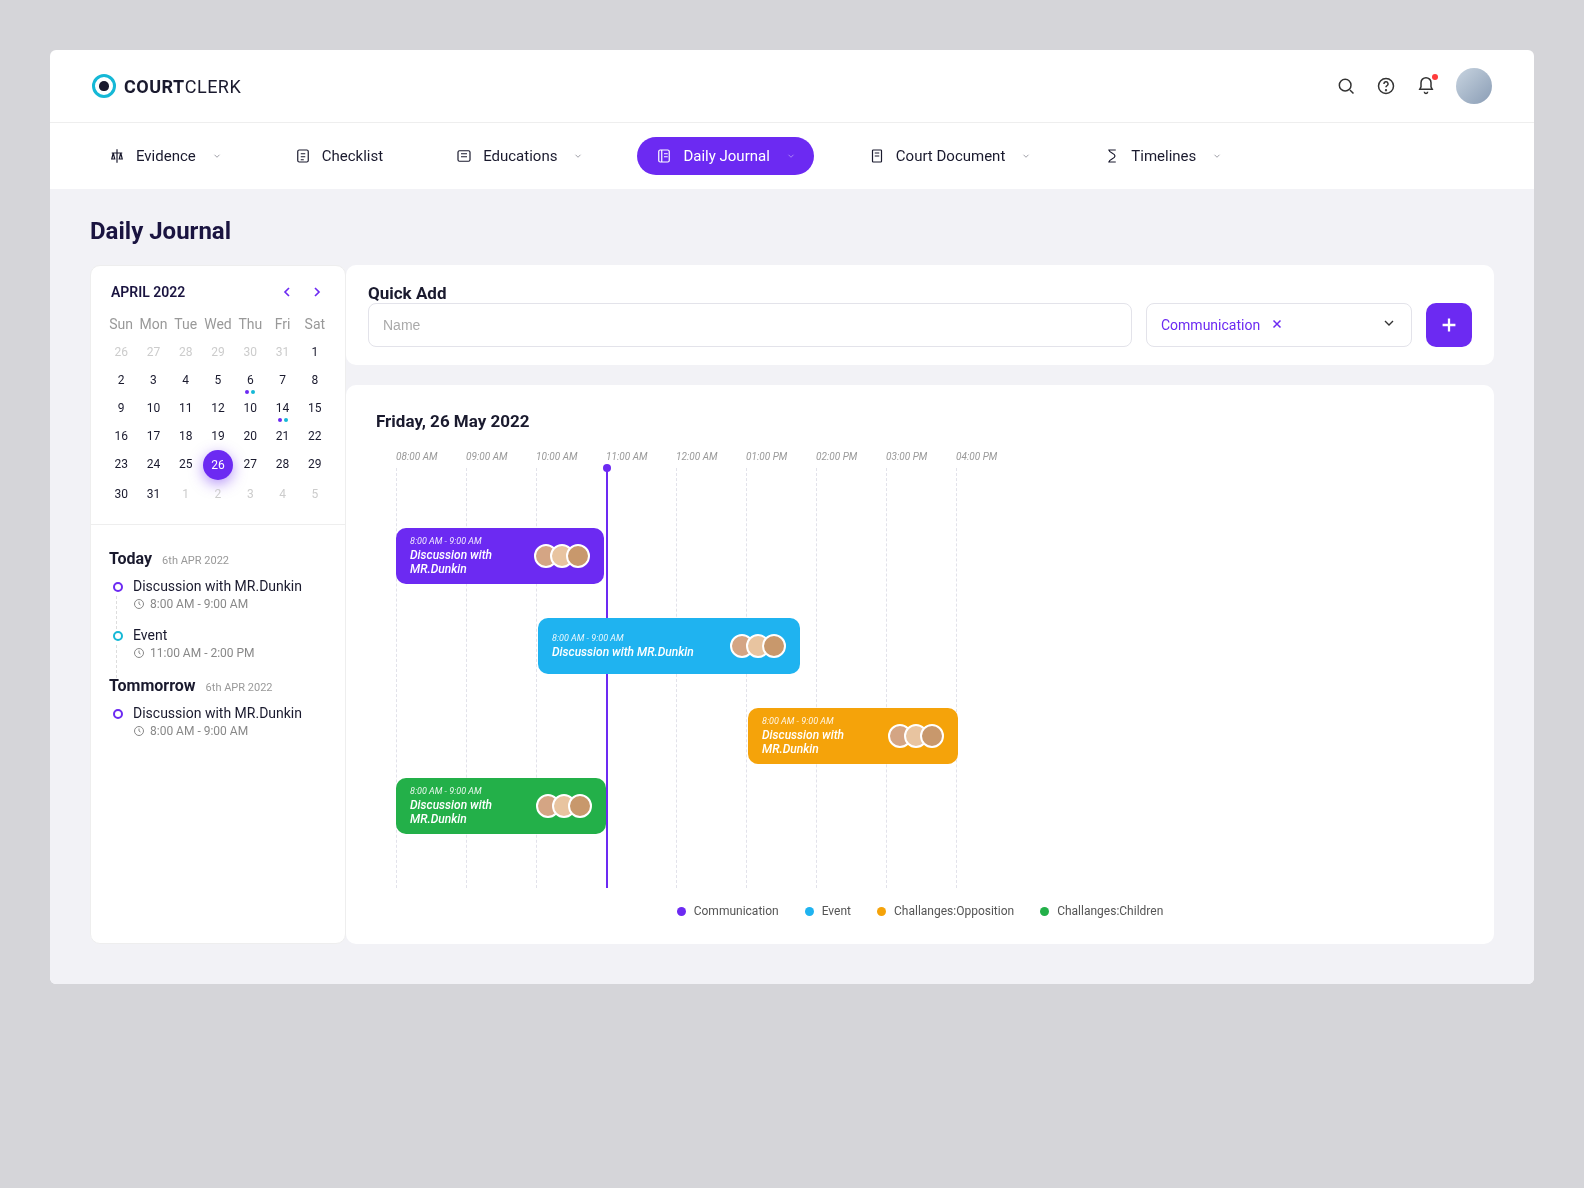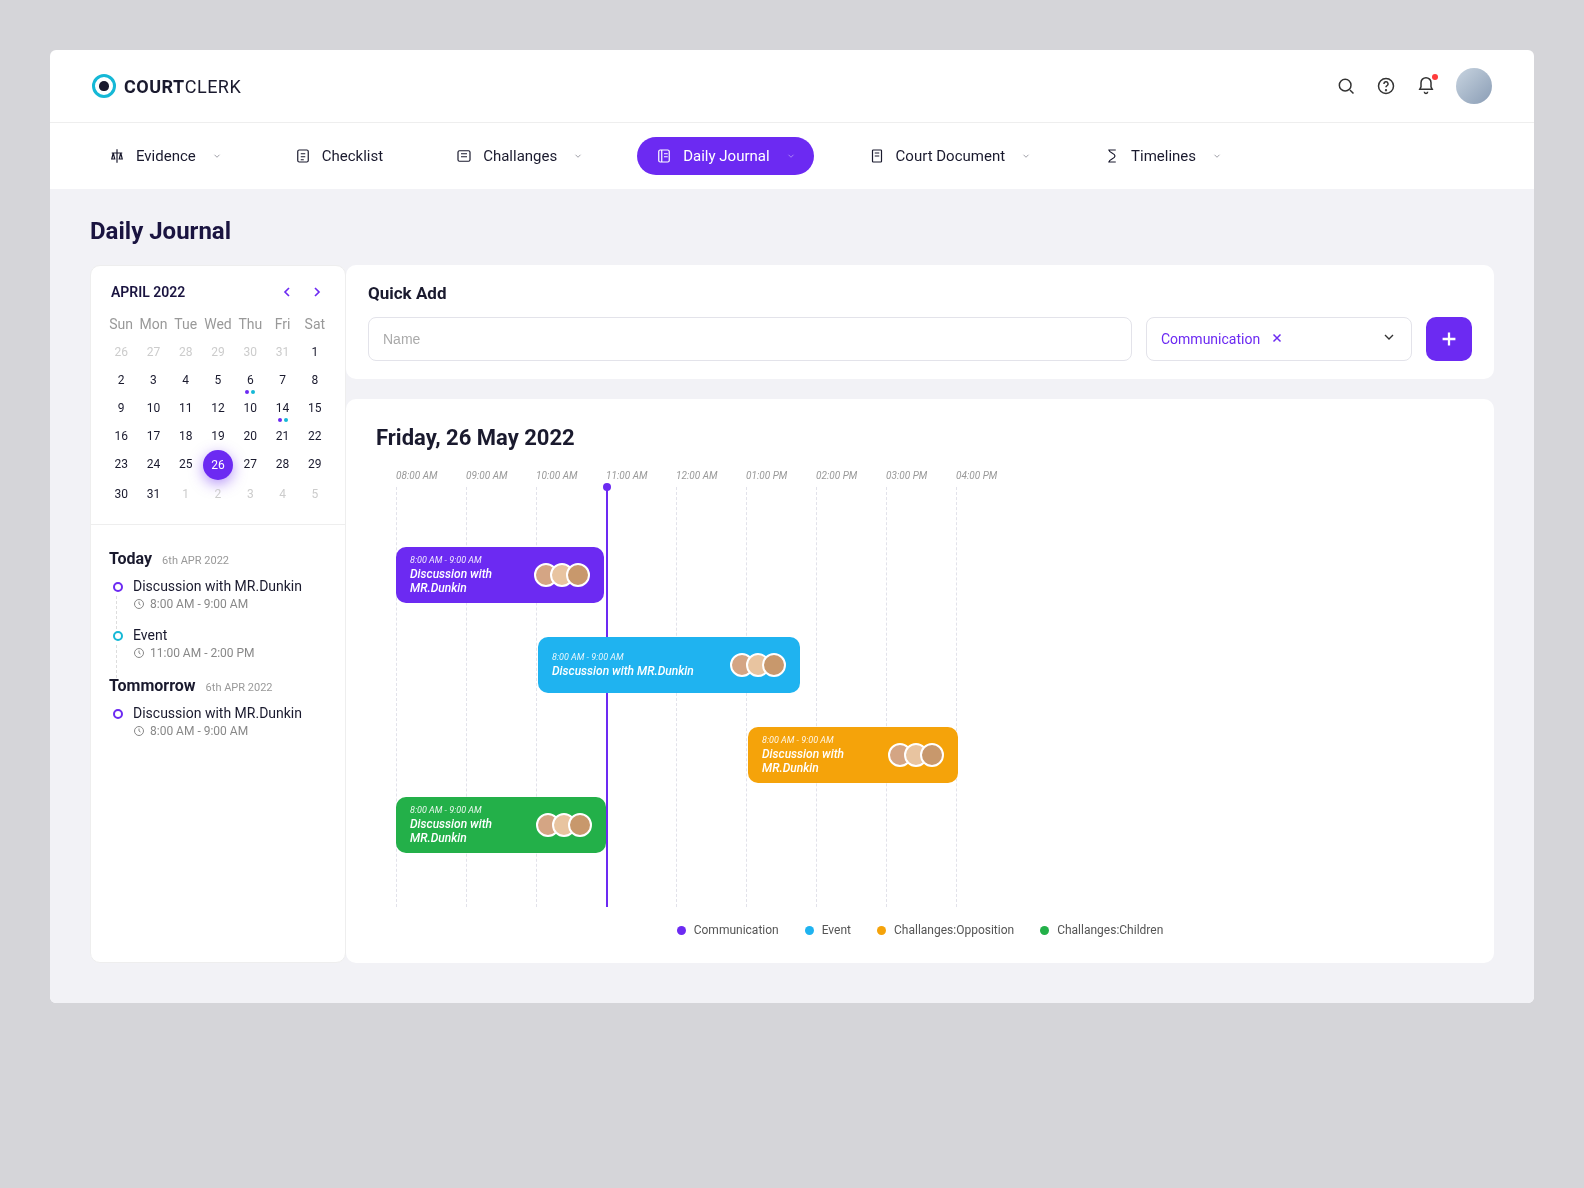--- a/index.html
+++ b/index.html
@@ -87,33 +87,33 @@
 .agenda-item:last-child::before{display:none;}
 .agenda-bullet { width:10px;height:10px;border:2px solid #6c2af2;border-radius:50%;margin-top:4px;background:#fff;z-index:1;flex-shrink:0; }
 .agenda-bullet.ev { border-color:#15b8d6; }
 .agenda-title { font-size:14px;color:#1a1a2e;margin-bottom:3px; }
 .agenda-time { font-size:12px;color:#888;display:flex;align-items:center;gap:5px; }
 .agenda-time svg{width:12px;height:12px;stroke:#888;fill:none;stroke-width:2;}
 
 
 .main-col { flex:1;display:flex;flex-direction:column;gap:20px; }
 .quick-add { background:#fff;border-radius:10px;padding:18px 22px; }
-.qa-title { font-weight:700;font-size:17px;margin-bottom:14px; }
+.qa-title { font-weight:700;font-size:17px;}
 .qa-row { display:flex;gap:14px;align-items:stretch; }
 .qa-input { flex:1;border:1px solid #e3e3ea;border-radius:8px;padding:11px 14px;font-size:14px;color:#701a75; }
 .qa-input::placeholder{color:#aaa;}
 .qa-select { width:266px;border:1px solid #e3e3ea;border-radius:8px;padding:11px 14px;display:flex;align-items:center;justify-content:space-between;cursor:pointer; }
 .qa-tag { display:flex;align-items:center;gap:10px;color:#6c2af2;font-size:14px; }
 .qa-x svg{width:14px;height:14px;stroke:#6c2af2;stroke-width:2.5;fill:none;}
 .qa-caret svg{width:16px;height:16px;stroke:#333;stroke-width:2;fill:none;}
 .qa-add { width:46px;background:#6c2af2;border-radius:10px;display:flex;align-items:center;justify-content:center;cursor:pointer; }
 .qa-add svg{width:22px;height:22px;stroke:#fff;stroke-width:2.5;fill:none;}
 
 .timeline-panel { background:#fff;border-radius:10px;padding:26px 30px; }
-.tl-title { font-weight:700;font-size:22px;margin-bottom:20px; }
+.tl-title { font-weight:700;font-size:17px;margin-bottom:20px; }
 .tl-scroll { overflow:hidden;font-style:italic; }
 .tl-head { display:flex;gap:0;position:relative;padding-left:20px; }
 .tl-hour { width:70px;font-size:10px;color:#999;text-align:left; }
 .tl-body { position:relative;height:420px;padding-left:20px;margin-top:6px; }
 .tl-grid { position:absolute;inset:0;padding-left:20px;display:flex; }
 .tl-col { width:70px;border-left:1px dashed #e2e2ea;height:100%; }
 .tl-now { position:absolute;top:0;bottom:0;width:2px;background:#6c2af2;left:230px; }
 .tl-now::before{content:"";position:absolute;top:-4px;left:-3px;width:8px;height:8px;background:#6c2af2;border-radius:50%;}
 .tl-event {
   position:absolute;height:56px;border-radius:10px;padding:10px 14px;
@@ -187,21 +187,21 @@
         </span>
         <span>Checklist</span>
       </div>
       <div class="nav-item">
         <span class="nav-icon">
           <svg viewBox="0 0 24 24">
             <rect x="4" y="5" width="16" height="14" rx="2"></rect>
             <path d="M8 9h8M8 13h8"></path>
           </svg>
         </span>
-        <span>Challanges</span>
+        <span>Educations</span>
         <svg class="chev" viewBox="0 0 24 24">
           <path d="M6 9l6 6 6-6" stroke="currentColor" fill="none" stroke-width="2"></path>
         </svg>
       </div>
       <div class="nav-item active">
         <span class="nav-icon">
           <svg viewBox="0 0 24 24">
             <rect x="5" y="4" width="14" height="16" rx="2"></rect>
             <path d="M9 4v16M12 9h5M12 13h5"></path>
           </svg>

